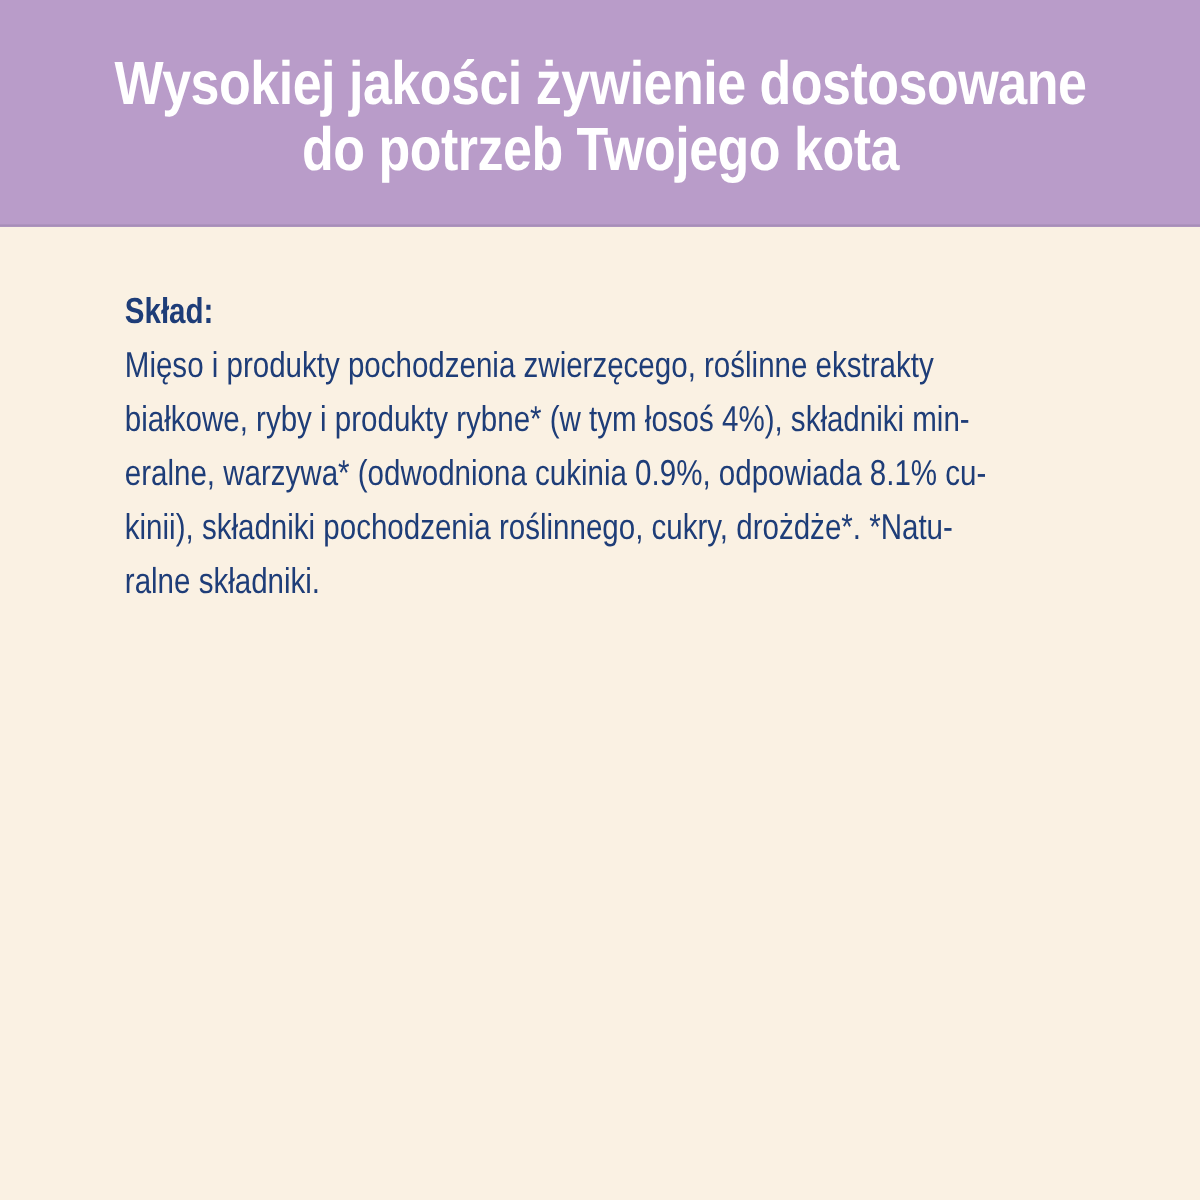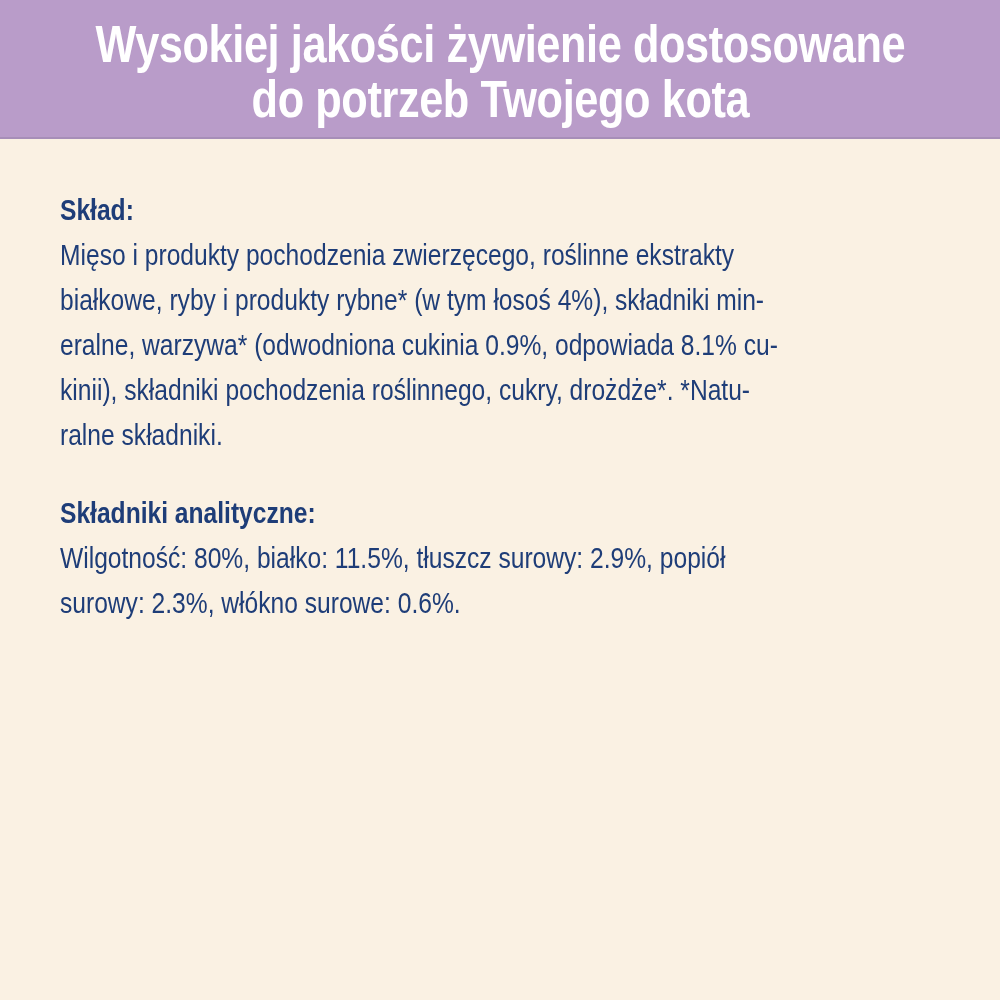--- a/index.html
+++ b/index.html
@@ -10,21 +10,21 @@
     width: 1000px;
     height: 1000px;
     background: #faf1e3;
     overflow: hidden;
     font-family: "Liberation Sans", sans-serif;
     color: #1e3d78;
   }
   .header {
     box-sizing: border-box;
     width: 1000px;
-    height: 139px;
+    height: 189px;
     background: #b99cc9;
     border-bottom: 2px solid #a78eb8;
     display: flex;
     align-items: center;
     justify-content: center;
   }
   .header h1 {
     margin: 0;
     padding-top: 6px;
     font-size: 51px;
@@ -32,21 +32,21 @@
     font-weight: bold;
     color: #ffffff;
     text-align: center;
     white-space: pre;
     letter-spacing: -0.5px;
     transform: scaleX(0.85);
     transform-origin: 50% 0;
   }
   .content {
     box-sizing: border-box;
-    padding: 48px 0 0 60px;
+    padding: 48px 0 0 104px;
   }
   .section {
     margin: 0 0 33px 0;
   }
   .section h2 {
     margin: 0;
     font-size: 30px;
     line-height: 45px;
     font-weight: bold;
     color: #1e3d78;
@@ -78,19 +78,14 @@
   <div class="section">
     <h2>Skład:</h2>
     <p>Mięso i produkty pochodzenia zwierzęcego, roślinne ekstrakty
 białkowe, ryby i produkty rybne* (w tym łosoś 4%), składniki min-
 eralne, warzywa* (odwodniona cukinia 0.9%, odpowiada 8.1% cu-
 kinii), składniki pochodzenia roślinnego, cukry, drożdże*. *Natu-
 ralne składniki.</p>
   </div>
 
 
-  <div class="section">
-    <h2>Składniki analityczne:</h2>
-    <p>Wilgotność: 80%, białko: 11.5%, tłuszcz surowy: 2.9%, popiół
-surowy: 2.3%, włókno surowe: 0.6%.</p>
-  </div>
 
 </div>
 
 </body></html>

